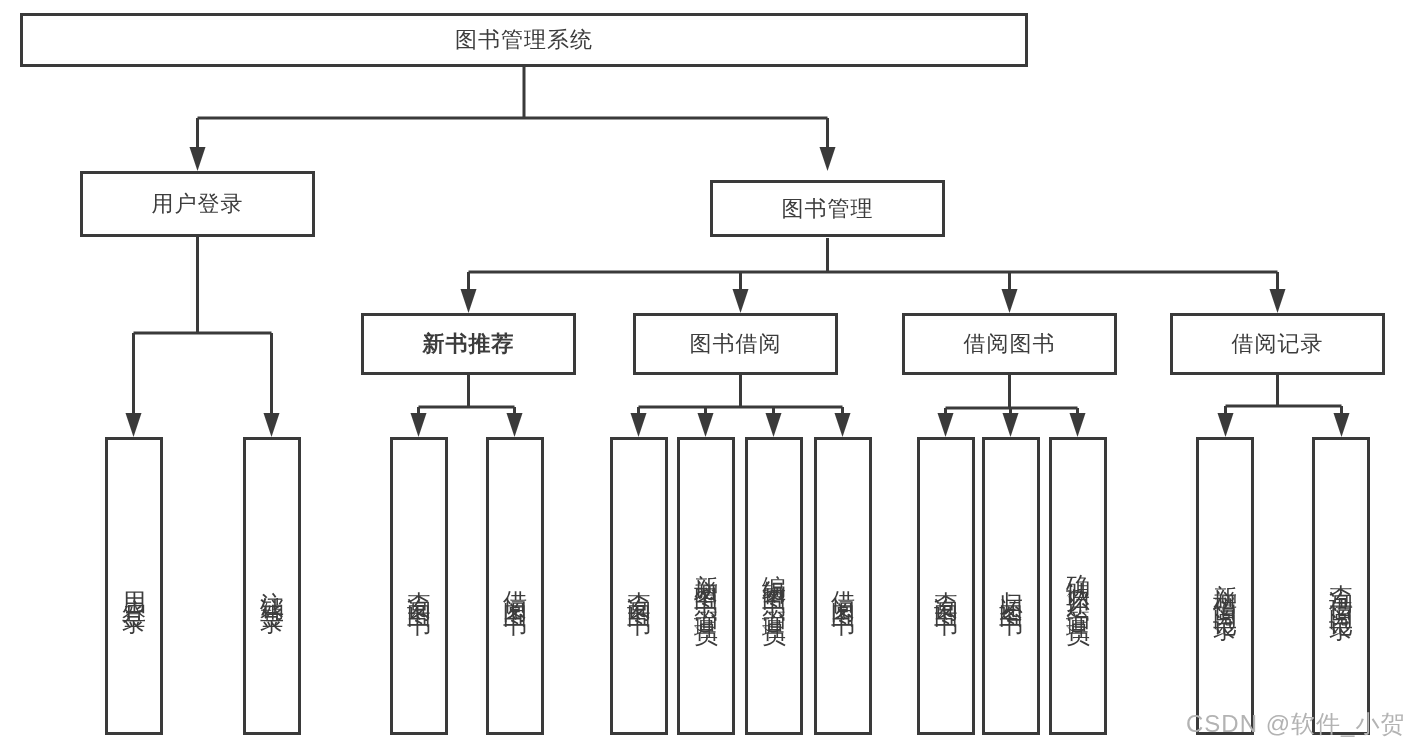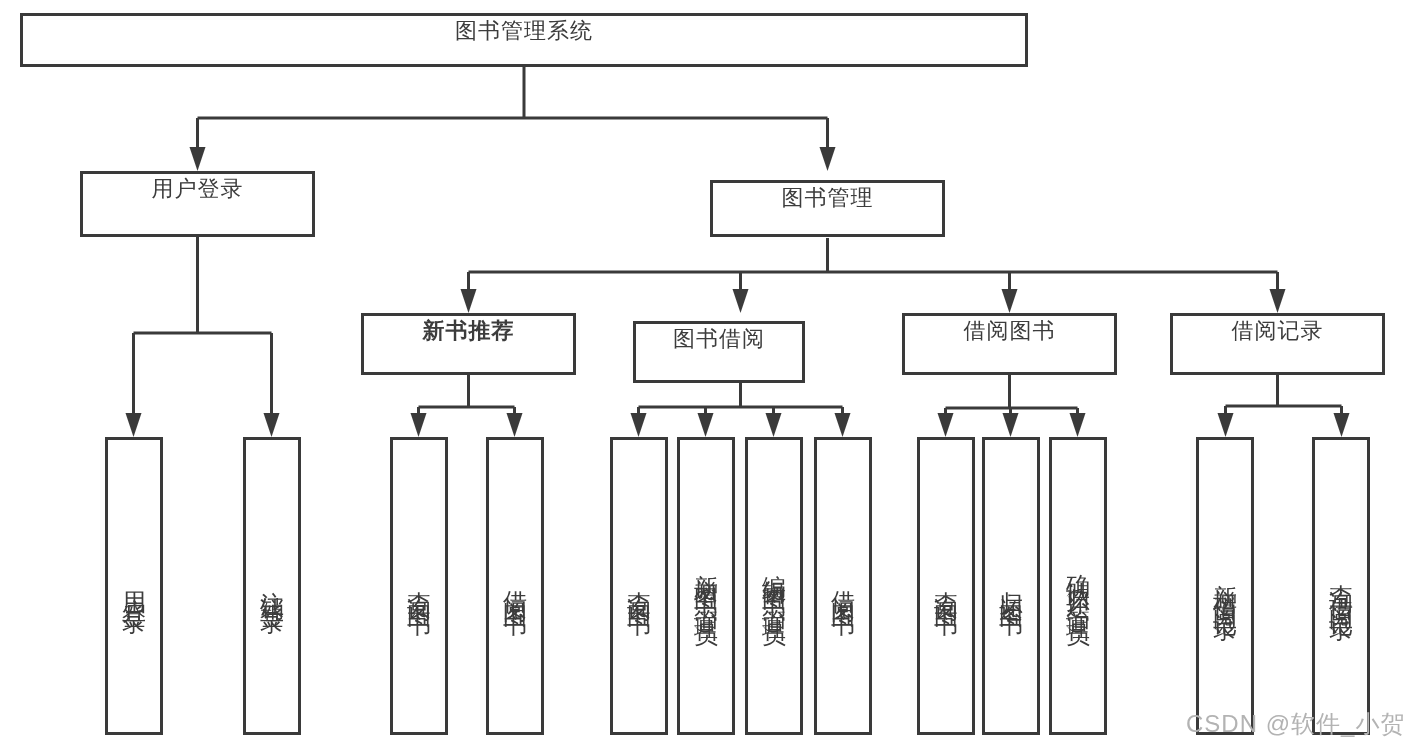--- a/index.html
+++ b/index.html
@@ -9,21 +9,21 @@
     background:#ffffff;
     overflow:hidden;
     font-family:"Liberation Sans","DejaVu Sans",sans-serif;
   }
   .connectors{position:absolute;left:0;top:0;z-index:1;}
   .node{
     position:absolute;
     box-sizing:border-box;
     border:3px solid #3a3a3a;
     background:#ffffff;
-    display:flex;justify-content:center;
+    display:flex;align-items:center;justify-content:center;
     color:#3c3c3c;
     font-size:22px;
     z-index:2;
     letter-spacing:1px;
   }
   .leaf{
     position:absolute;
     box-sizing:border-box;
     border:3px solid #3a3a3a;
     background:#ffffff;
@@ -102,21 +102,21 @@
   <div class="node" style="left:80px;top:171px;width:235px;height:66px;">
     <span>用户登录</span>
   </div>
   <div class="node" style="left:710px;top:180px;width:235px;height:57px;">
     <span>图书管理</span>
   </div>
 
   <div class="node" style="left:361px;top:313px;width:215px;height:62px;font-weight:bold;">
     <span>新书推荐</span>
   </div>
-  <div class="node" style="left:633px;top:313px;width:172px;height:62px;margin-top:8px;">
+  <div class="node" style="left:633px;top:313px;width:205px;height:62px;">
     <span>图书借阅</span>
   </div>
   <div class="node" style="left:902px;top:313px;width:215px;height:62px;">
     <span>借阅图书</span>
   </div>
   <div class="node" style="left:1170px;top:313px;width:215px;height:62px;font-family:Liberation Serif, serif;">
     <span>借阅记录</span>
   </div>
 
   <div class="leaf" style="left:105px;">

